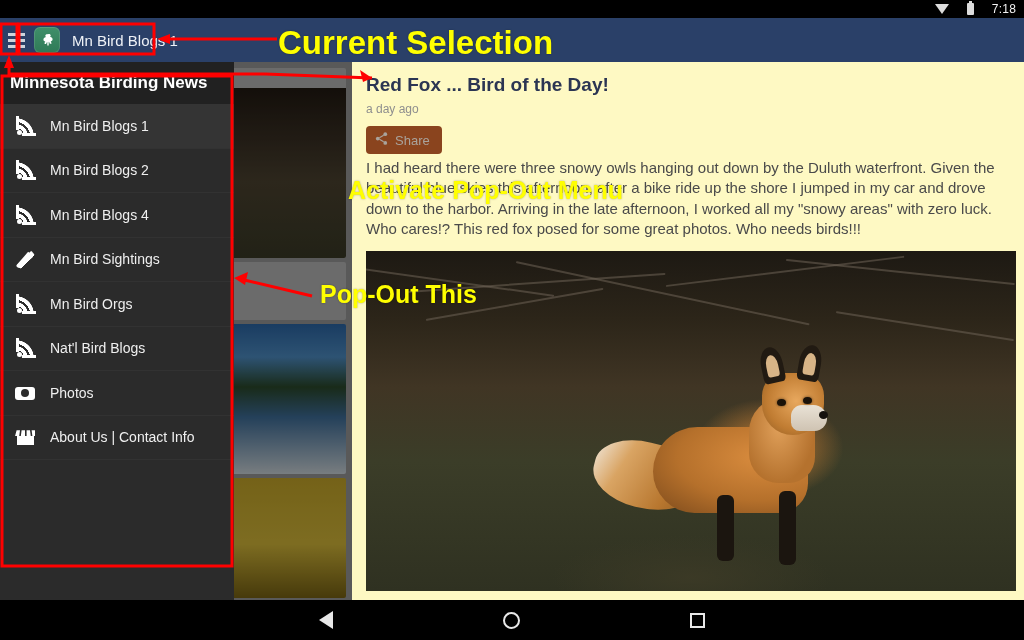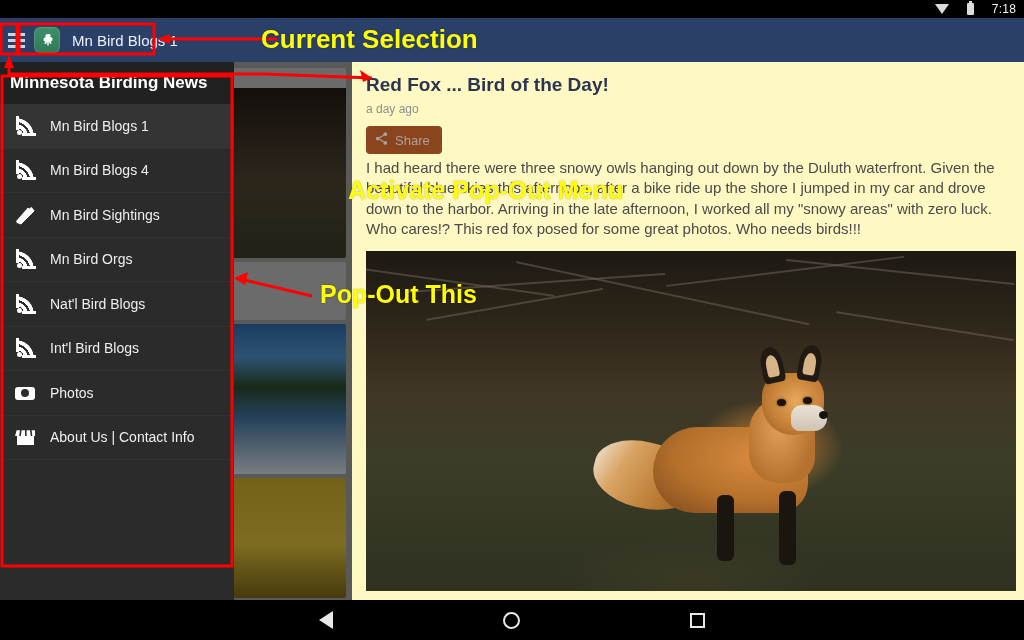--- a/index.html
+++ b/index.html
@@ -403,43 +403,43 @@
       <div class="drawer-item selected">
         <span class="dicon ic-rss">
             <i></i>
           </span>
         <span class="lbl">Mn Bird Blogs 1</span>
       </div>
       <div class="drawer-item">
         <span class="dicon ic-rss">
             <i></i>
           </span>
+        <span class="lbl">Mn Bird Blogs 2</span>
+      </div>
+      <div class="drawer-item">
+        <span class="dicon ic-rss">
+            <i></i>
+          </span>
         <span class="lbl">Mn Bird Blogs 4</span>
       </div>
       <div class="drawer-item">
         <span class="dicon ic-feather"></span>
         <span class="lbl">Mn Bird Sightings</span>
       </div>
       <div class="drawer-item">
         <span class="dicon ic-rss">
             <i></i>
           </span>
         <span class="lbl">Mn Bird Orgs</span>
       </div>
       <div class="drawer-item">
         <span class="dicon ic-rss">
             <i></i>
           </span>
         <span class="lbl">Nat'l Bird Blogs</span>
-      </div>
-      <div class="drawer-item">
-        <span class="dicon ic-rss">
-            <i></i>
-          </span>
-        <span class="lbl">Int'l Bird Blogs</span>
       </div>
       <div class="drawer-item">
         <span class="dicon ic-photo"></span>
         <span class="lbl">Photos</span>
       </div>
       <div class="drawer-item">
         <span class="dicon ic-store"></span>
         <span class="lbl">About Us | Contact Info</span>
       </div>
     </div>
@@ -462,17 +462,17 @@
 
     <path d="M265 74 L9 74 L9 62" stroke="#ff0000" stroke-width="3" fill="none"></path>
     <path d="M9 55 L4 68 L14 68 Z" fill="#ff0000"></path>
     <path d="M265 74 L372 78" stroke="#ff0000" stroke-width="3" fill="none"></path>
     <path d="M372 78 L360 70 L363 82 Z" fill="#ff0000"></path>
 
     <path d="M312 296 L240 279" stroke="#ff0000" stroke-width="3" fill="none"></path>
     <path d="M234 278 L248 272 L245 285 Z" fill="#ff0000"></path>
   </svg>
 
-  <div class="anno-label" style="left:261px; top:24px; font-size:26px;">Current Selection</div>
+  <div class="anno-label" style="left:278px; top:24px; font-size:33px;">Current Selection</div>
   <div class="anno-label" style="left:348px; top:128px; font-size:25px;margin-top:48px;">Activate Pop-Out Menu</div>
   <div class="anno-label" style="left:320px; top:280px; font-size:25px;">Pop-Out This</div>
 
 </div>
 
 </body></html>

